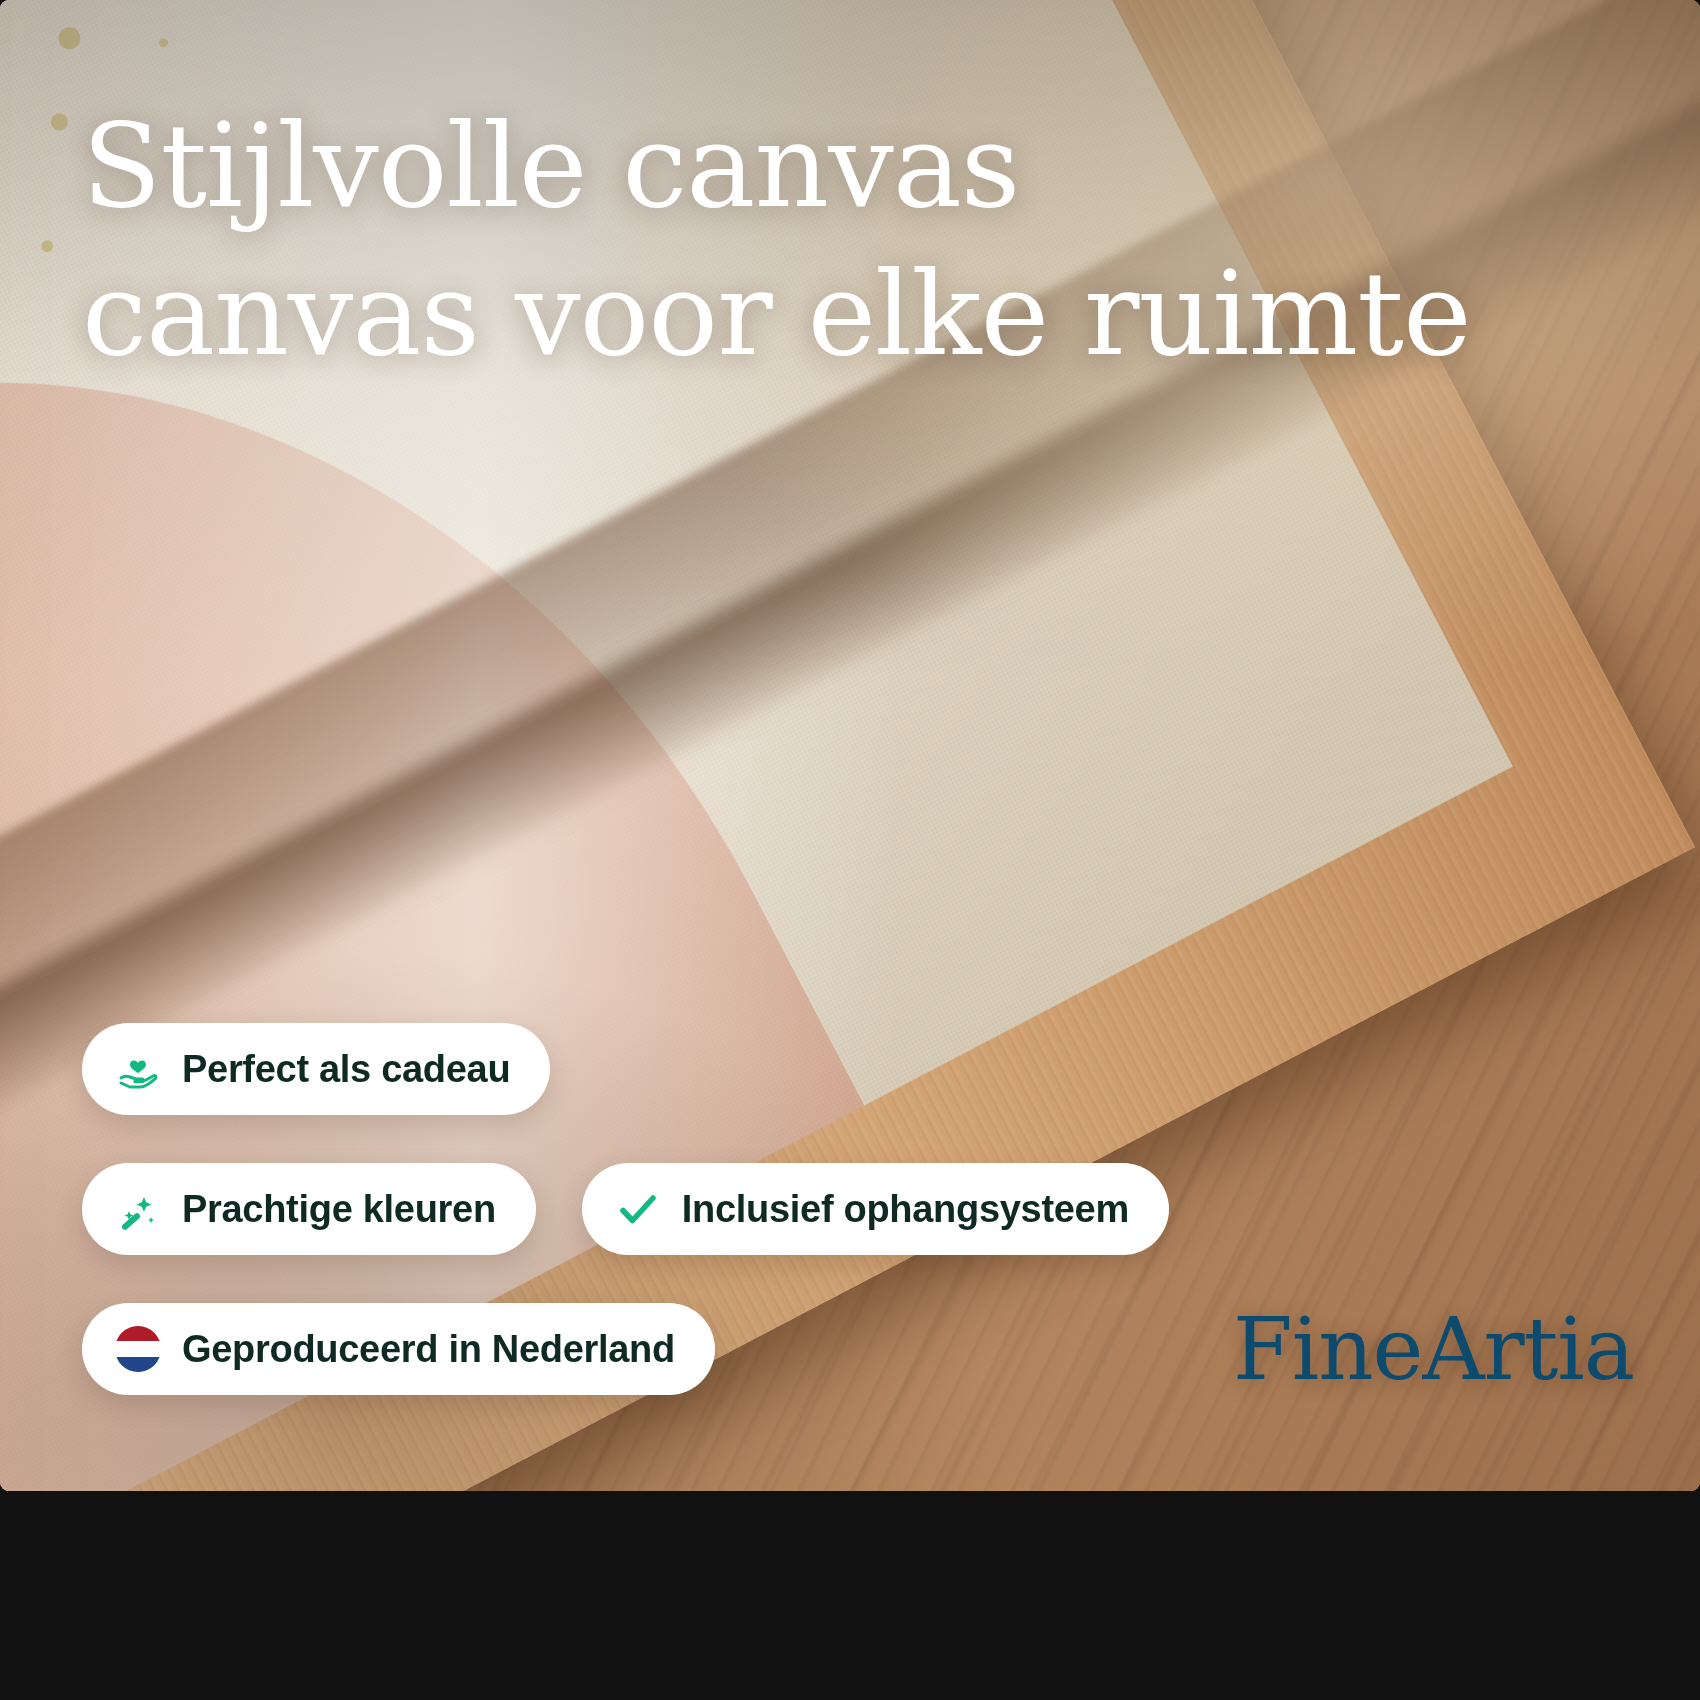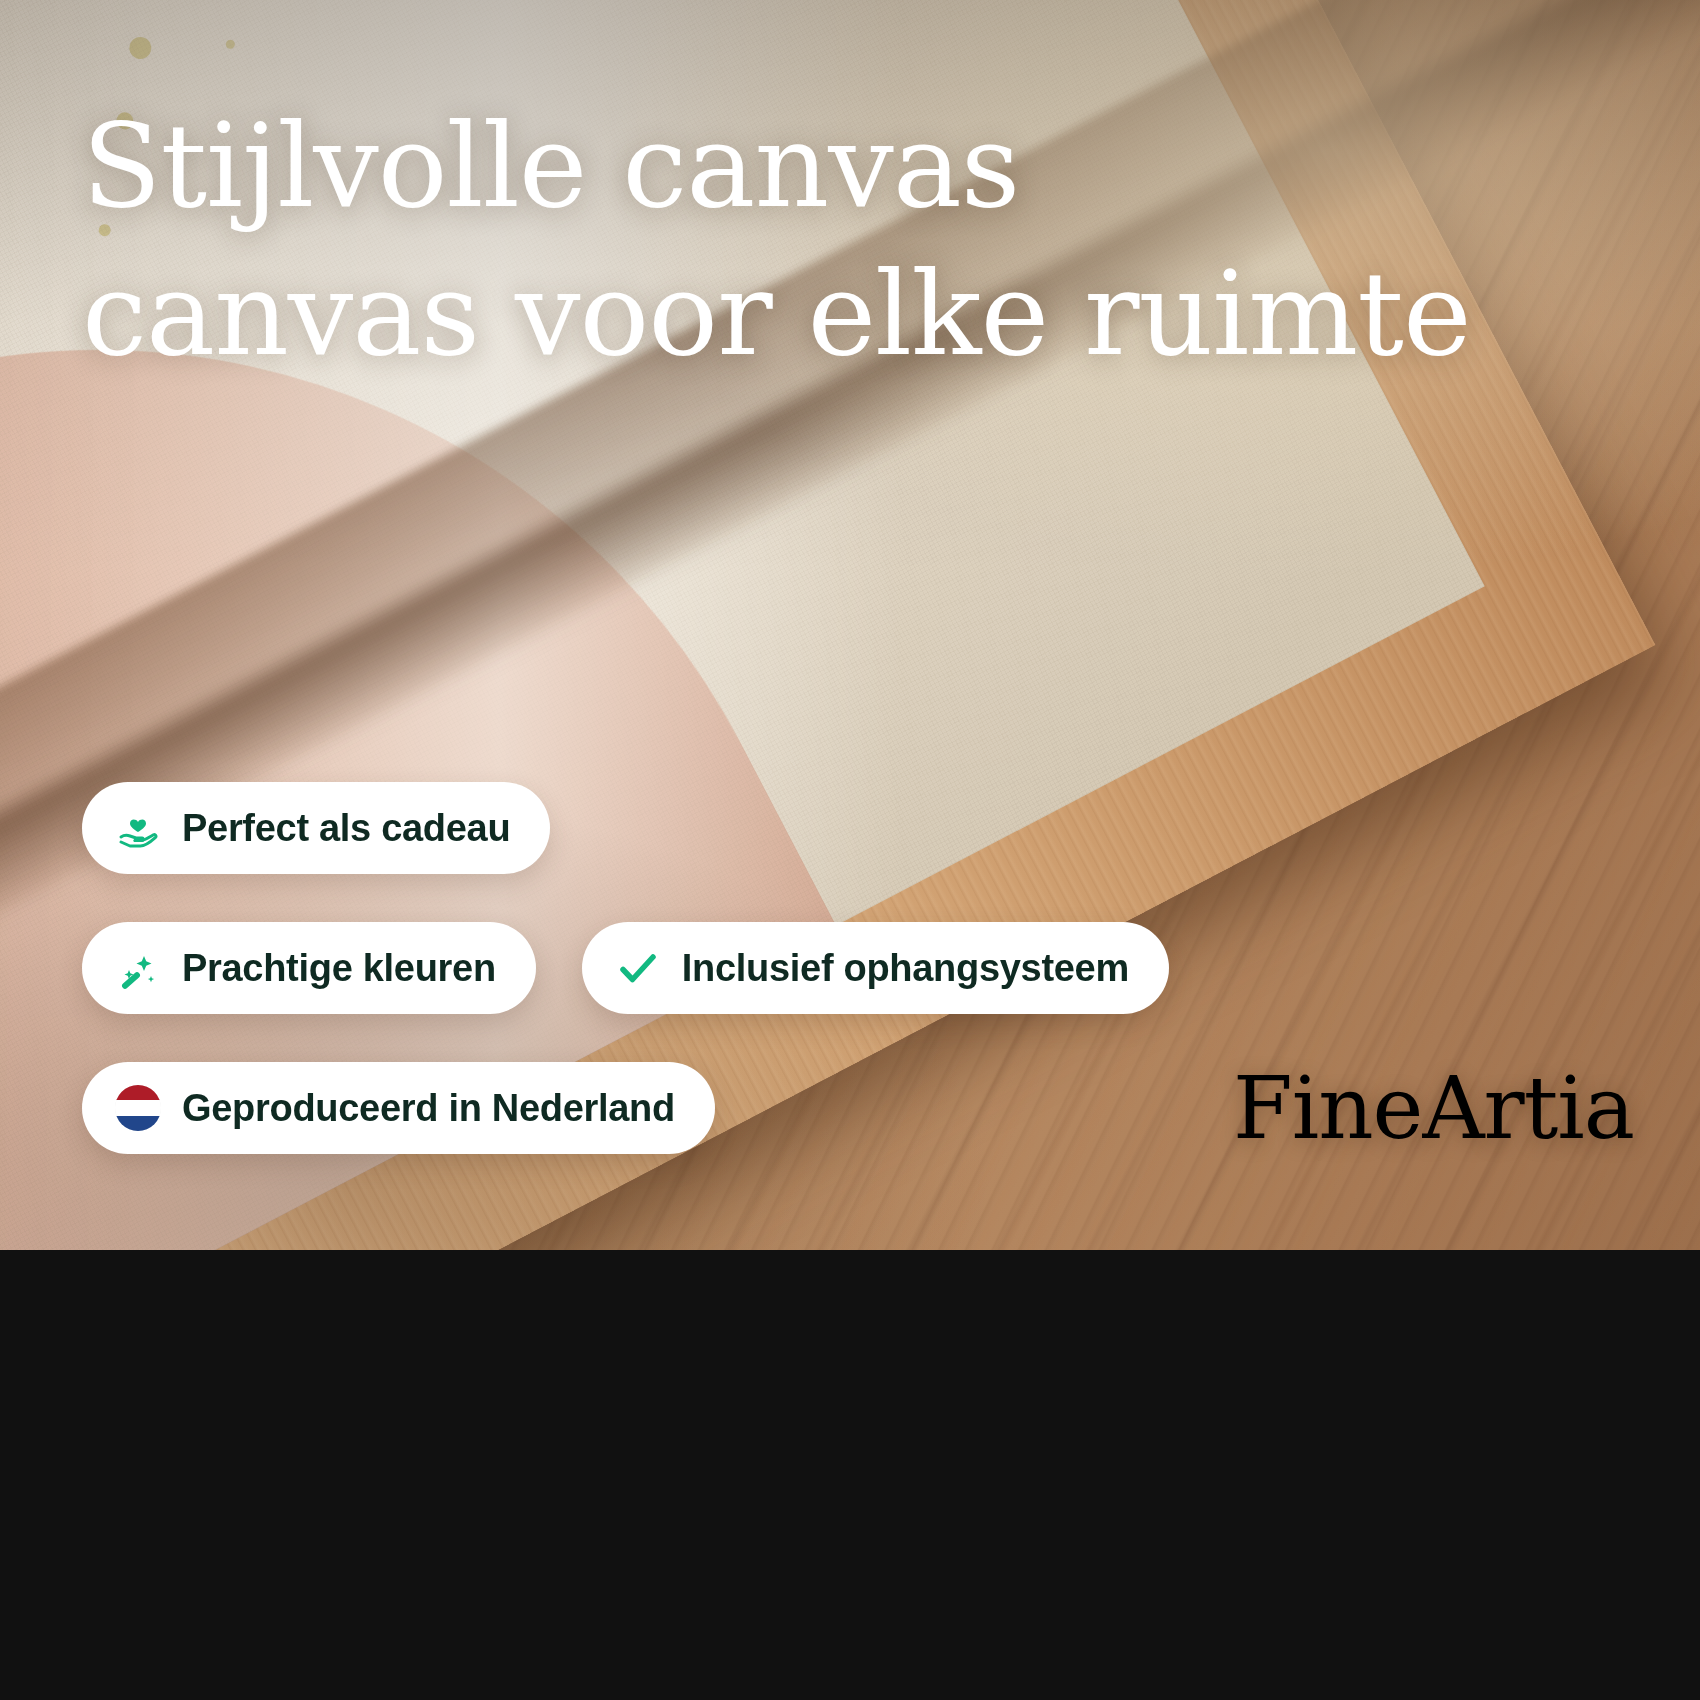--- a/index.html
+++ b/index.html
@@ -3,24 +3,25 @@
 <meta charset="utf-8">
 <style>
   html, body {
     margin: 0;
     padding: 0;
     background: #111;
   }
   #stage {
     position: relative;
     width: 1700px;
-    height: 1250px;
+    height: 1491px;
     overflow: hidden;
     font-family: "Liberation Sans", sans-serif;
     background: #c9a583;
+    border-radius: 9px;
   }
 
   
   .photo {
     position: absolute;
     inset: 0;
     overflow: hidden;
   }
 
   
@@ -246,21 +247,21 @@
   .flag i { display: block; height: 33.33%; }
   .flag .r { background: #ae1c28; }
   .flag .w { background: #ffffff; }
   .flag .b { background: #21468b; }
 
   
   .logo {
     position: absolute;
     right: 66px;
     bottom: 92px;
-    color: #000000;
+    color: #0c4a6e;
     font-family: "DejaVu Serif", serif;
     font-size: 86px;
     letter-spacing: -1px;
     text-shadow: 0 3px 20px rgba(60,35,15,0.4);
     display: flex;
     align-items: baseline;
   }
 </style>
 </head>
 <body>

